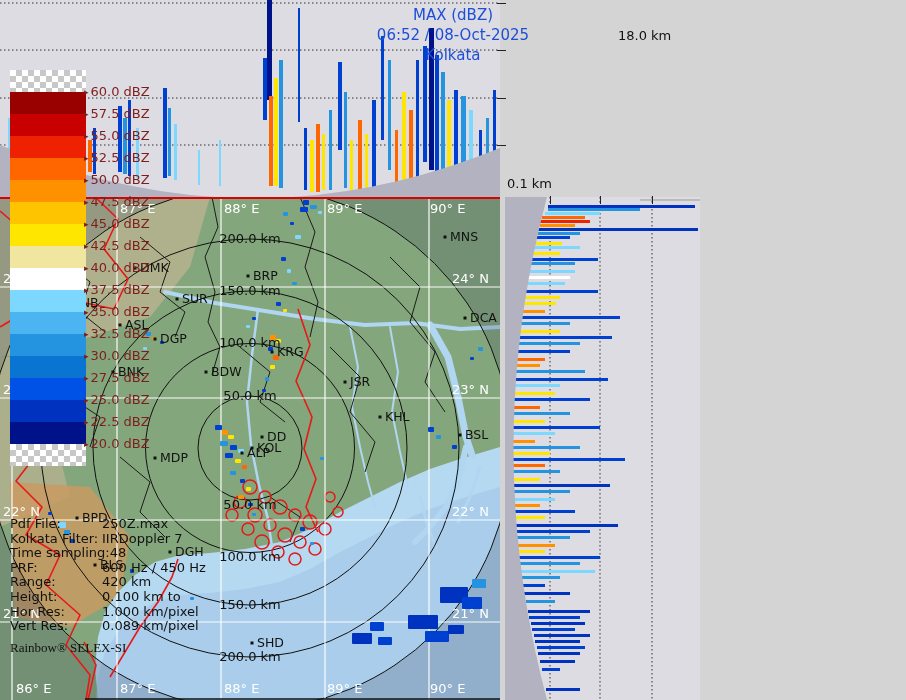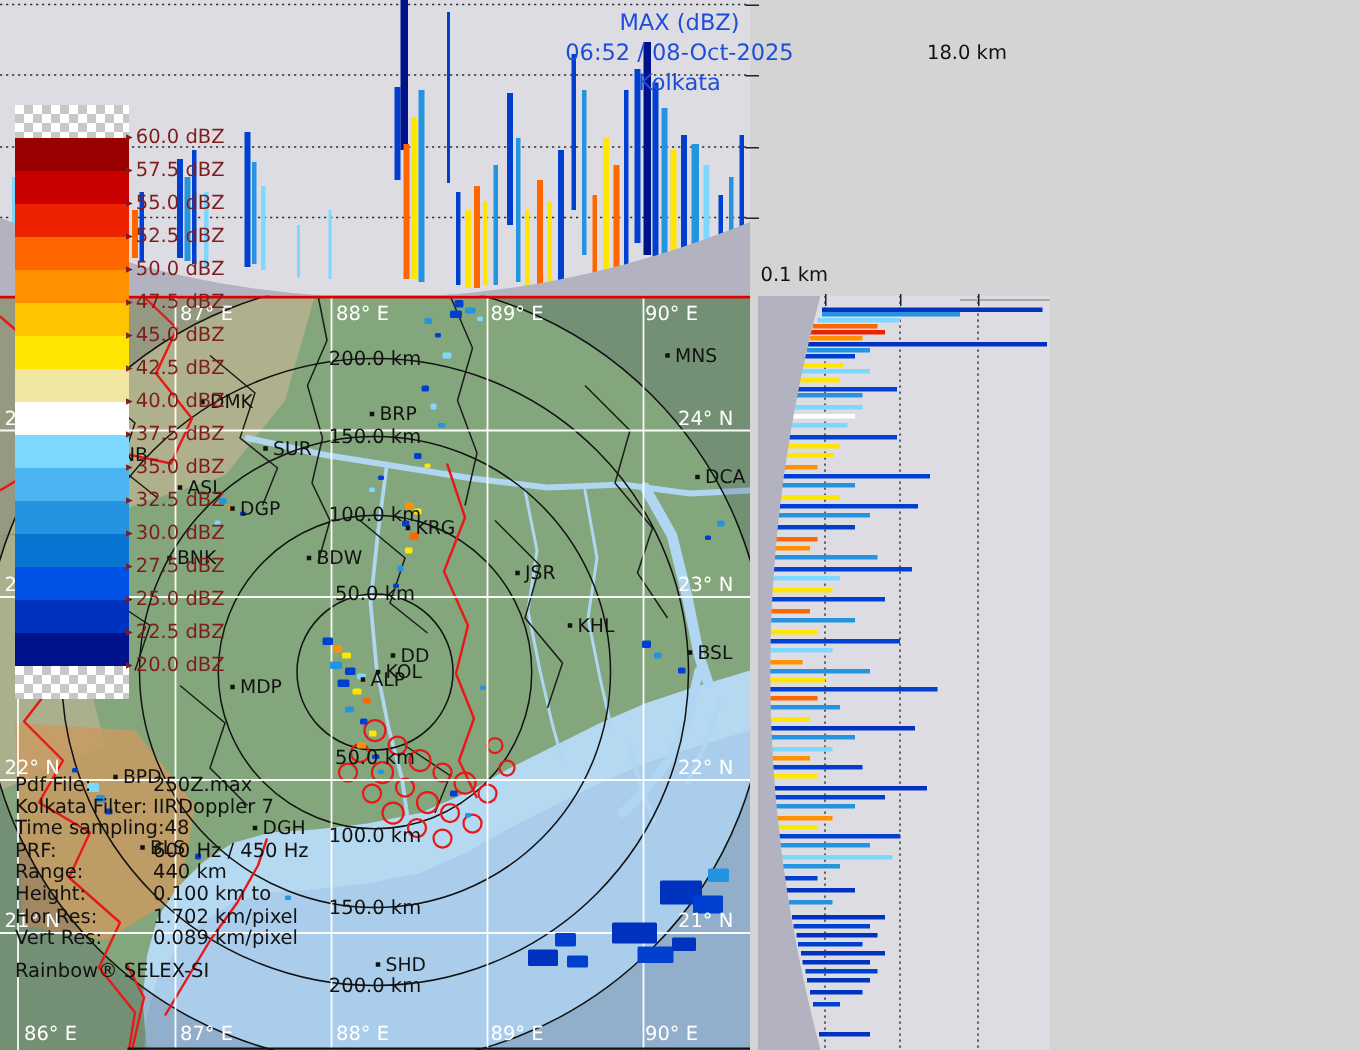--- a/index.html
+++ b/index.html
@@ -14,21 +14,21 @@
   #colorbar{position:absolute;left:10px;top:70px;width:76px;}
   .cb-block{width:76px;height:22px;}
   .checker{background-image:conic-gradient(#c8c8c8 25%,#fff 25% 50%,#c8c8c8 50% 75%,#fff 75%);
            background-size:12px 12px;}
   .cb-label{position:absolute;left:84px;font-size:13px;color:#7f1d1d;white-space:nowrap;}
   .cb-label .arr{font-size:9px;vertical-align:1px;margin-right:2px;}
   #meta{position:absolute;left:10px;top:517px;font-size:13px;color:#111;}
   .meta-row{display:flex;line-height:14.6px;}
   .meta-label{width:92px;flex:none;}
   .meta-value{white-space:nowrap;text-align:right;}
-  #meta-footer{margin-top:6px;}
+  #meta-footer{margin-top:6px;font-family:Liberation Serif, serif;}
   .axis-label{position:absolute;font-size:13px;color:#111;white-space:nowrap;}
   #lbl-top-height{left:618px;top:3px;margin-top:25px;}
   #lbl-bot-height{left:507px;top:176px;}
   .tick-h{position:absolute;height:1px;width:9px;background:#222;}
   .tick-v{position:absolute;width:1px;height:8px;background:#222;}
   svg{display:block;}
 </style>
 </head>
 <body>
 
@@ -477,29 +477,29 @@
           <div class="meta-row">
             <div class="meta-label" style="width: auto;">Time sampling:</div>
             <div class="meta-value">48</div>
           </div>
           <div class="meta-row">
             <div class="meta-label">PRF:</div>
             <div class="meta-value">600 Hz / 450 Hz</div>
           </div>
           <div class="meta-row">
             <div class="meta-label">Range:</div>
-            <div class="meta-value">440 km</div>
+            <div class="meta-value">420 km</div>
           </div>
           <div class="meta-row">
             <div class="meta-label">Height:</div>
             <div class="meta-value">0.100 km to</div>
           </div>
           <div class="meta-row">
             <div class="meta-label">Hor Res:</div>
-            <div class="meta-value">1.702 km/pixel</div>
+            <div class="meta-value">1.000 km/pixel</div>
           </div>
           <div class="meta-row">
             <div class="meta-label">Vert Res:</div>
             <div class="meta-value">0.089 km/pixel</div>
           </div>
         </div>
       <div id="meta-footer">Rainbow® SELEX-SI</div>
     </div>
   </div>
 </div>

